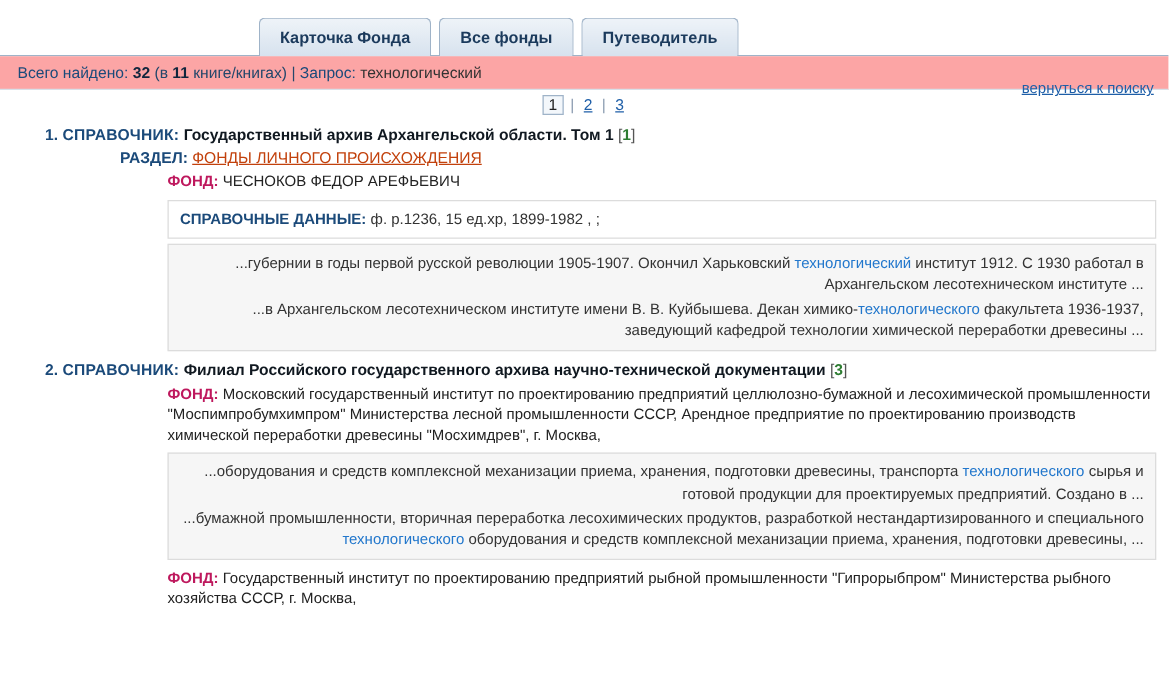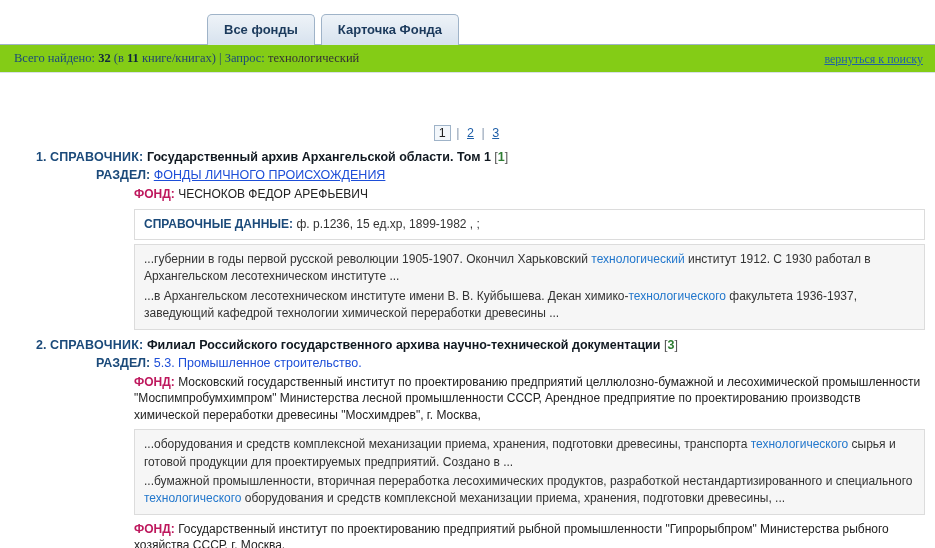--- a/index.html
+++ b/index.html
@@ -55,43 +55,41 @@
     z-index: 3;
   }
 
   
   .infobar {
     position: relative;
     padding: 6px 12px 6px 14px;
     border-bottom: 1px solid #d8e0e8;
     font-size: 12.5px;
     color: #24476b;
-    background: #84cc16;
-    font-family: Liberation Serif, serif;
+    background: #fca5a5;
   }
   .infobar .lbl { color: #1b4a7a; }
   .infobar b { color: #10263d; }
   .infobar .qval { color: #333333; font-weight: normal; }
   .backlink {
     position: absolute;
     right: 12px;
-    top: 7px;
+    top: 18px;
     color: #1f5fa8;
     text-decoration: underline;
     font-size: 12px;
     cursor: pointer;
   }
 
   
   .pager {
     text-align: center;
     padding: 5px 0 4px 0;
     font-size: 12.5px;
     color: #1f5fa8;
-    margin-top: 48px;
   }
   .pager .pg {
     color: #1f5fa8;
     text-decoration: underline;
     cursor: pointer;
     padding: 0 2px;
   }
   .pager .pg.current {
     color: #222222;
     text-decoration: none;
@@ -118,21 +116,21 @@
   .res-title .tname { color: #101820; font-weight: bold; }
   .res-title .cnt { color: #2e7d32; font-weight: bold; }
   .res-title .brk { color: #555555; }
 
   .indent1 { padding-left: 86px; }
   .razdel {
     font-size: 12.5px;
     padding: 2px 0;
   }
   .razdel .kw { color: #1b4a7a; font-weight: bold; }
-  .razdel .val { color: #1d4ed8; }
+  .razdel .val { color: #c2410c; }
   .razdel .val.uline { text-decoration: underline; }
 
   .fond {
     font-size: 12px;
     padding: 2px 0 2px 0;
     color: #222222;
     line-height: 1.38;
   }
   .fond .kw { color: #be185d; font-weight: bold; }
 
@@ -144,36 +142,39 @@
     padding: 6px 9px;
     margin: 4px 0 4px 0;
     line-height: 1.45;
     font-size: 12px;
     color: #333333;
   }
   .box.spravka {
     background: #ffffff;
   }
   .box .kw { color: #1b4a7a; font-weight: bold; }
-  .snippet { margin: 0; }
+  .snippet { margin: 0; text-align: right; }
   .snippet + .snippet { margin-top: 2px; }
   .hl { color: #2277cc; }
 </style>
 </head>
 <body>
 
 <div class="page">
 
   <div class="tabbar">
     <div class="tabs">
       <div class="tab">
+        <span>Карточка Фонда</span>
+      </div>
+      <div class="tab">
         <span>Все фонды</span>
       </div>
       <div class="tab">
-        <span>Карточка Фонда</span>
+        <span>Путеводитель</span>
       </div>
     </div>
   </div>
 
   <div class="infobar">
     <span class="lbl">Всего найдено:</span>
     <b>32</b>
     <span>(в</span>
     <b>11</b>
     <span>книге/книгах)</span>
@@ -227,24 +228,20 @@
     </div>
 
     <div class="result">
       <div class="res-title">
         <span class="num">2.</span>
         <span class="kw">СПРАВОЧНИК:</span>
         <span class="tname">Филиал Российского государственного архива научно-технической документации</span>
         <span class="brk">[</span><span class="cnt">3</span><span class="brk">]</span>
       </div>
       <div class="indent1">
-        <div class="razdel">
-          <span class="kw">РАЗДЕЛ:</span>
-          <span class="val">5.3. Промышленное строительство.</span>
-        </div>
 
         <div class="fond" style="padding-left:38px">
           <span class="kw">ФОНД:</span>
           <span>Московский государственный институт по проектированию предприятий целлюлозно-бумажной и лесохимической промышленности "Моспимпробумхимпром" Министерства лесной промышленности СССР, Арендное предприятие по проектированию производств химической переработки древесины "Мосхимдрев", г. Москва,</span>
         </div>
         <div class="indent2" style="padding-left:38px">
           <div class="box">
             <p class="snippet">
               <span>...оборудования и средств комплексной механизации приема, хранения, подготовки древесины, транспорта </span><span class="hl">технологического</span><span> сырья и готовой продукции для проектируемых предприятий. Создано в ...</span>
             </p>

